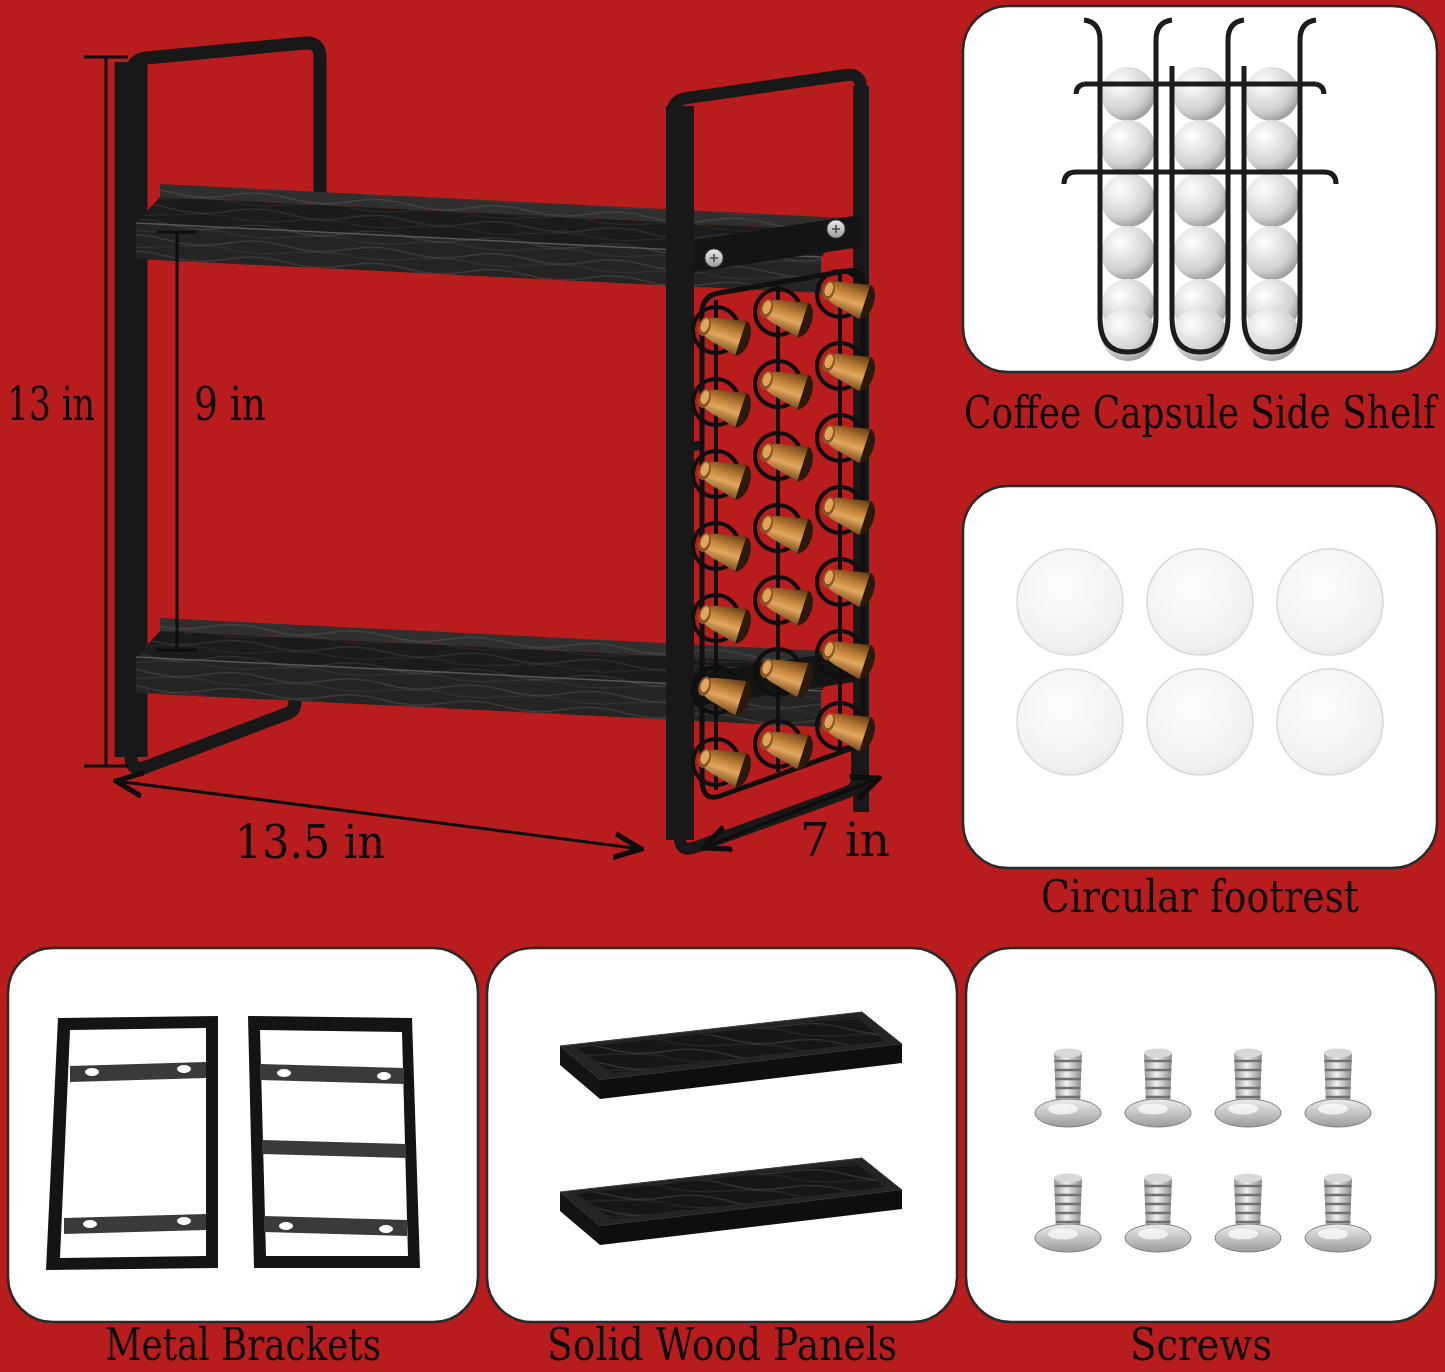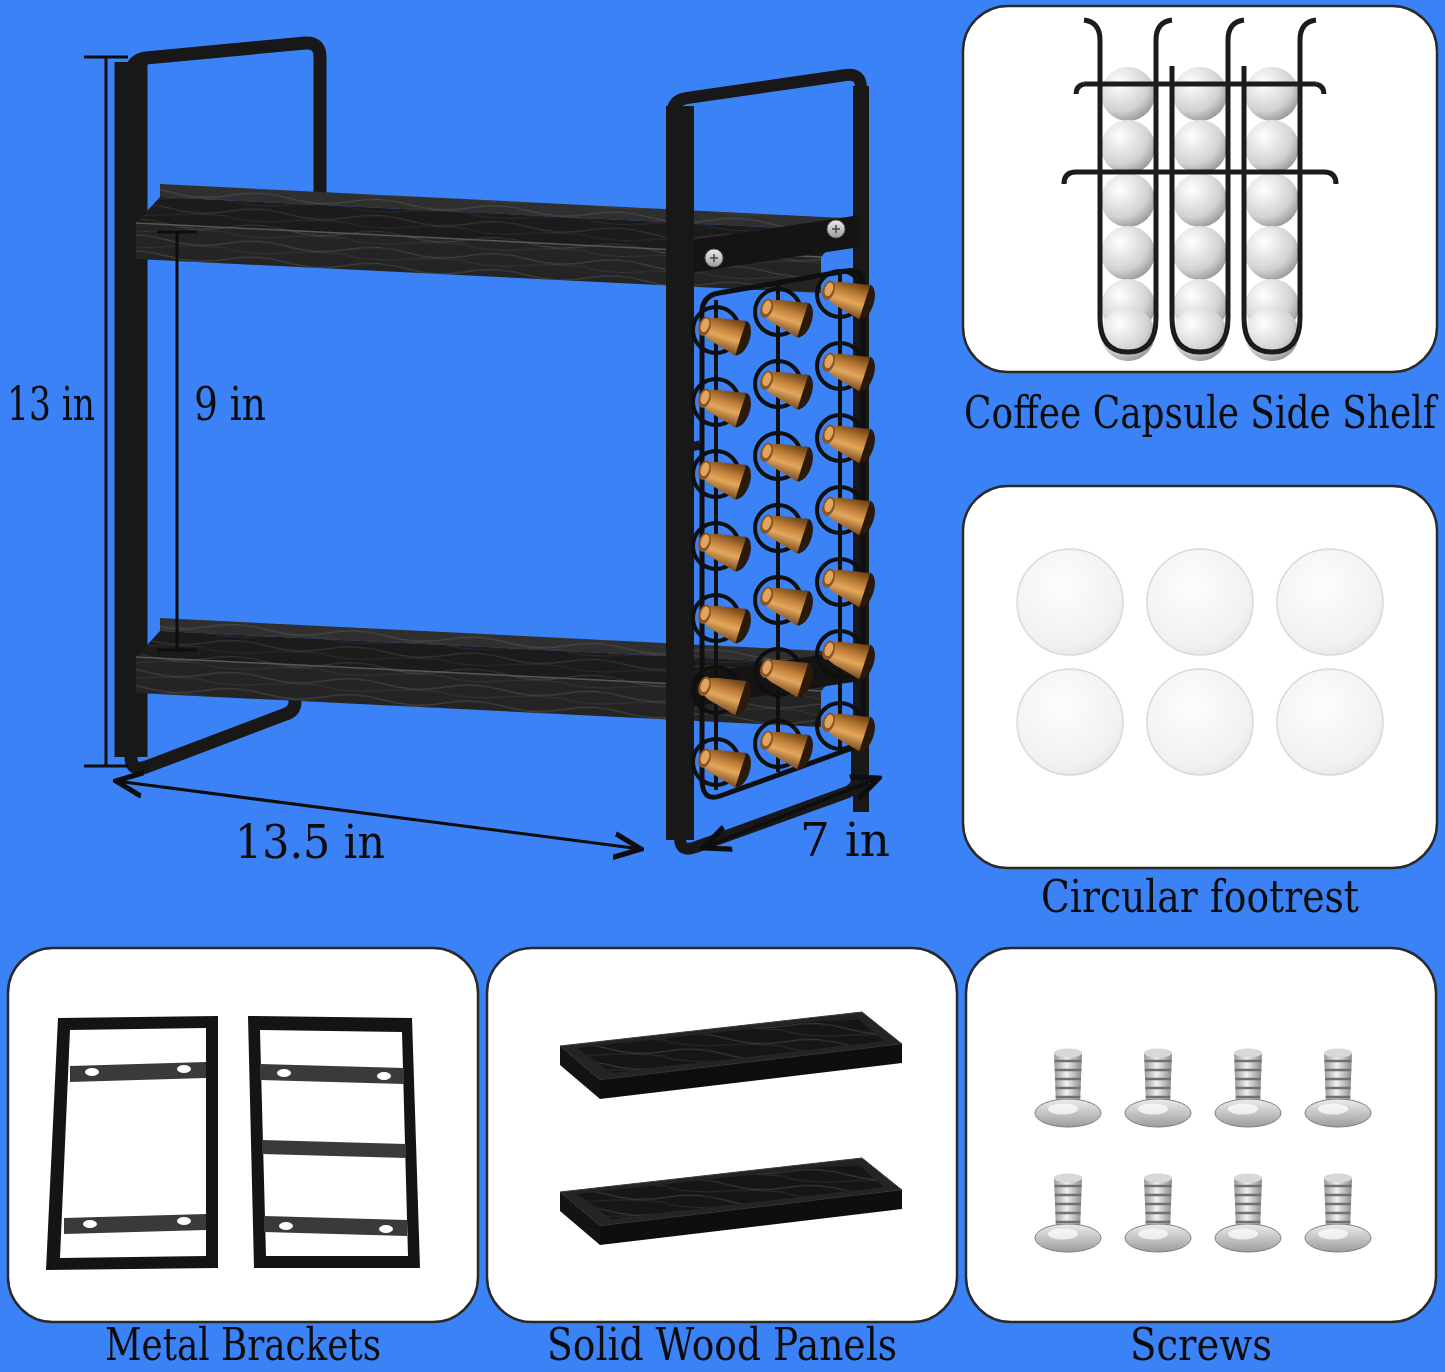--- a/index.html
+++ b/index.html
@@ -1,16 +1,16 @@
 <!DOCTYPE html>
 <html><head>
 <meta charset="utf-8">
 <style>
   html,body{margin:0;padding:0;background:#ffffff;}
-  .stage{position:relative;width:1445px;height:1372px;background:#3b82f6;overflow:hidden;}
+  .stage{position:relative;width:1445px;height:1372px;background:#b91c1c;overflow:hidden;}
   svg{display:block;}
   .dim{font-family:"DejaVu Serif",serif;font-size:46px;fill:#0c0c0c;}
   .cap{font-family:"DejaVu Serif",serif;font-size:44px;fill:#0c0c0c;}
 </style>
 </head>
 <body>
 
 <div class="stage">
 <svg width="1445" height="1372" viewBox="0 0 1445 1372">
   <defs>

